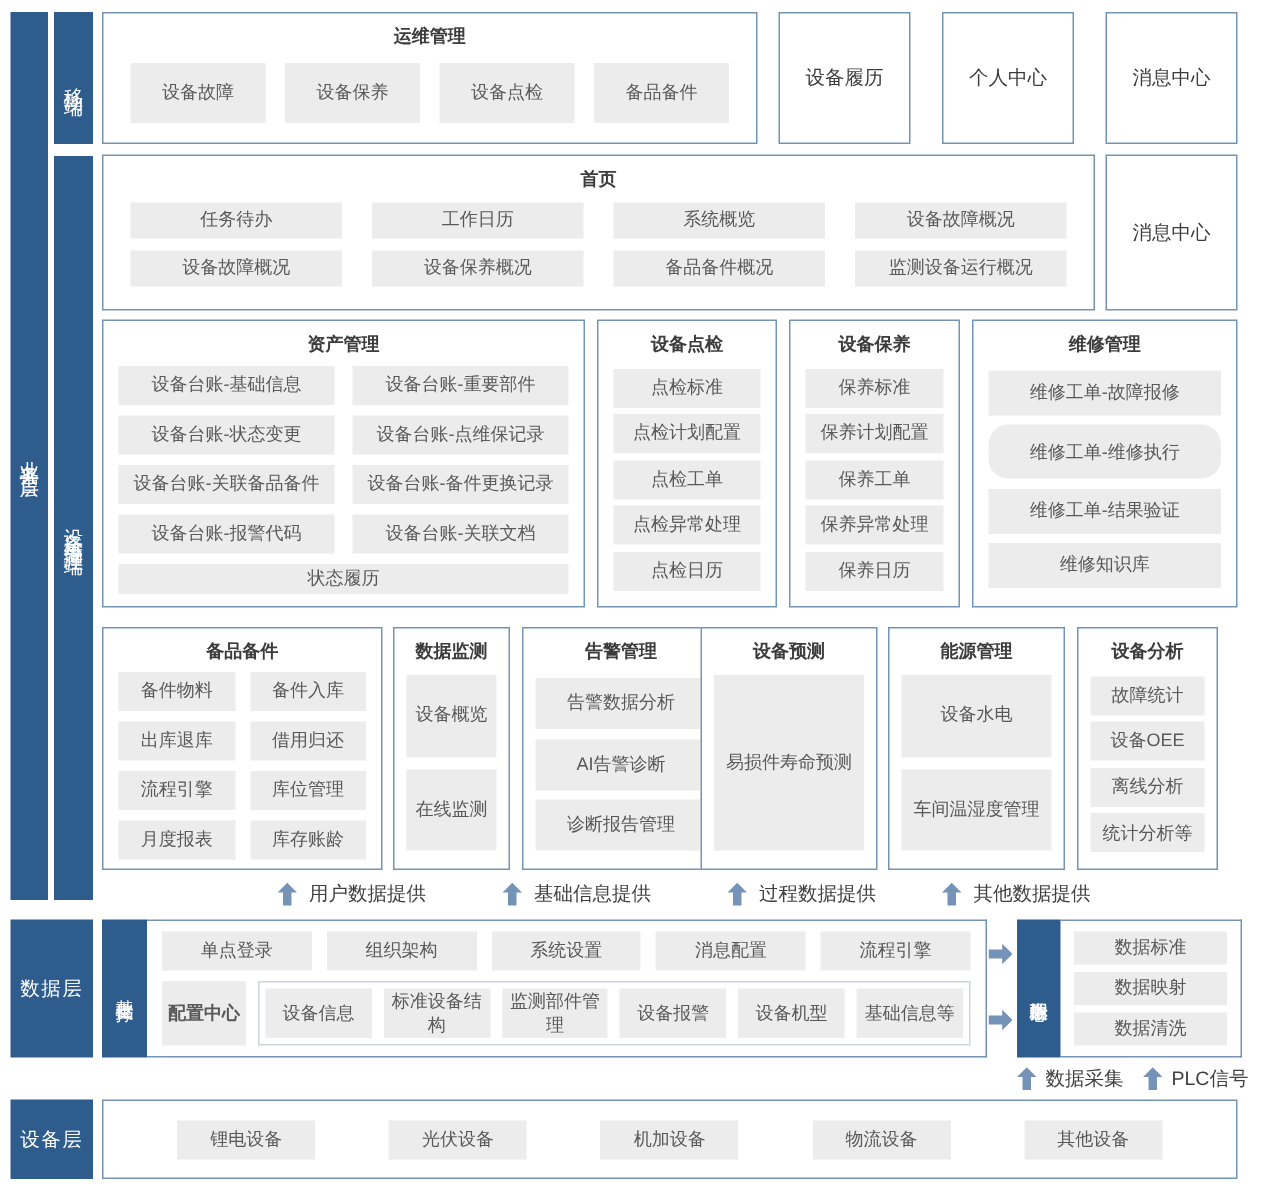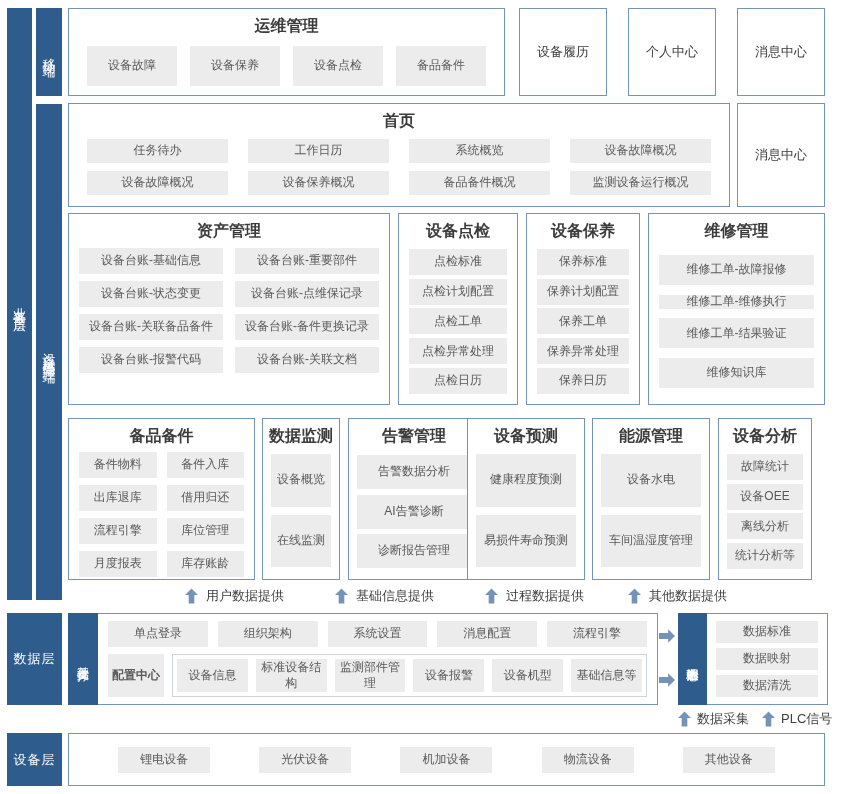--- a/index.html
+++ b/index.html
@@ -5,21 +5,21 @@
   html,body{margin:0;padding:0;background:#fff;}
   #app{position:relative;width:841px;height:794px;background:#fff;overflow:hidden;
        font-family:"Liberation Sans","DejaVu Sans",sans-serif;}
   .rail{position:absolute;background:#2e5c8c;color:#fff;display:flex;
         align-items:center;justify-content:center;box-sizing:border-box;}
   .vtext{writing-mode:vertical-rl;text-orientation:upright;font-size:13px;
          letter-spacing:3px;line-height:1;}
   .rail-h{font-size:13px;letter-spacing:1px;}
   .panel{position:absolute;background:#fff;border:1px solid #7394b6;
          box-sizing:border-box;display:flex;flex-direction:column;}
-  .panel-title{text-align:center;font-weight:bold;font-size:16px;color:#3c3c3c;
+  .panel-title{text-align:center;font-weight:bold;font-size:12px;color:#3c3c3c;
                padding:7px 0 3px;flex:0 0 auto;}
   .center-box{align-items:center;justify-content:center;font-size:13px;color:#3c3c3c;}
   .btn{background:#ececec;color:#595959;font-size:12px;display:flex;align-items:center;
        justify-content:center;text-align:center;box-sizing:border-box;line-height:1.3;}
   .stack{display:flex;flex-direction:column;flex:1;justify-content:space-evenly;
          padding:0 10px 6px;}
   .stack .btn{height:26px;flex:0 0 auto;}
   .stack-tall .btn{flex:1 1 auto;margin:4px 0;}
   .grid2{display:grid;grid-template-columns:1fr 1fr;grid-auto-rows:26px;
          gap:7px 12px;padding:3px 10px 0;}
@@ -112,20 +112,21 @@
 
     <div class="btn">设备台账-基础信息</div>
         <div class="btn">设备台账-重要部件</div>
         <div class="btn">设备台账-状态变更</div>
         <div class="btn">设备台账-点维保记录</div>
         <div class="btn">设备台账-关联备品备件</div>
         <div class="btn">设备台账-备件更换记录</div>
         <div class="btn">设备台账-报警代码</div>
         <div class="btn">设备台账-关联文档</div>
       </div>
+    <div class="btn btn-full">状态履历</div>
   </div>
 
   <div class="panel" style="left:398px;top:213px;width:120px;height:192px;">
     <div class="panel-title">设备点检</div>
     <div class="stack">
 
     <div class="btn">点检标准</div>
         <div class="btn">点检计划配置</div>
         <div class="btn">点检工单</div>
         <div class="btn">点检异常处理</div>
@@ -143,21 +144,21 @@
         <div class="btn">保养异常处理</div>
         <div class="btn">保养日历</div>
       </div>
   </div>
 
   <div class="panel" style="left:648px;top:213px;width:177px;height:192px;">
     <div class="panel-title">维修管理</div>
     <div class="stack">
 
     <div class="btn" style="height:30px;">维修工单-故障报修</div>
-        <div class="btn" style="height:14px;">维修工单-维修执行</div>
+        <div class="btn" style="height:36px;border-radius:13px;">维修工单-维修执行</div>
         <div class="btn" style="height:30px;">维修工单-结果验证</div>
         <div class="btn" style="height:30px;">维修知识库</div>
       </div>
   </div>
 
   <div class="panel" style="left:68px;top:418px;width:187px;height:162px;">
     <div class="panel-title">备品备件</div>
     <div class="grid2" style="gap:7px 10px;padding:2px 10px 0;">
 
     <div class="btn">备件物料</div>
@@ -186,21 +187,20 @@
 
     <div class="btn" style="height:34px;">告警数据分析</div>
         <div class="btn" style="height:34px;">AI告警诊断</div>
         <div class="btn" style="height:34px;">诊断报告管理</div>
       </div>
   </div>
 
   <div class="panel" style="left:467px;top:418px;width:118px;height:162px;">
     <div class="stack stack-tall" style="padding:0 8px 8px;order:2;">
 
-    <div class="btn">健康程度预测</div>
         <div class="btn">易损件寿命预测</div>
       </div>
     <div class="panel-title" style="order:1;">设备预测</div>
   </div>
 
   <div class="panel" style="left:592px;top:418px;width:118px;height:162px;">
     <div class="panel-title">能源管理</div>
     <div class="stack stack-tall" style="padding:0 8px 8px;">
 
     <div class="btn">设备水电</div>

